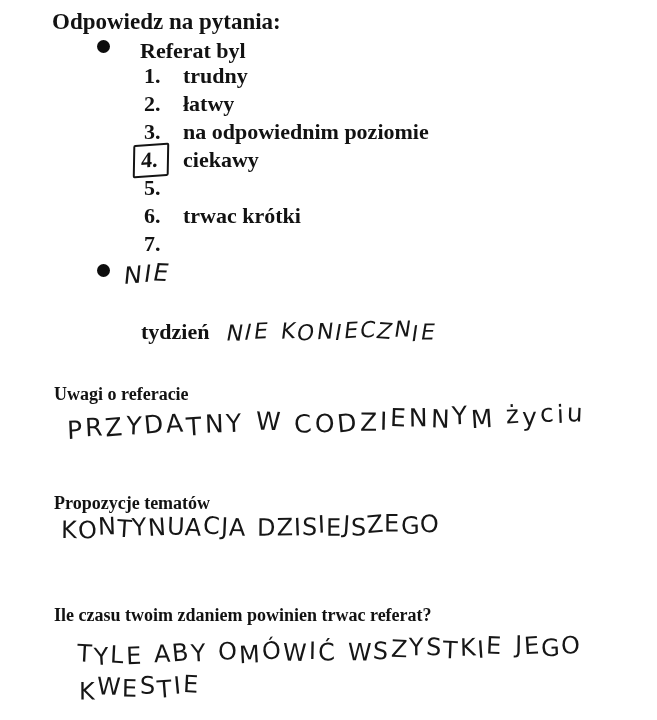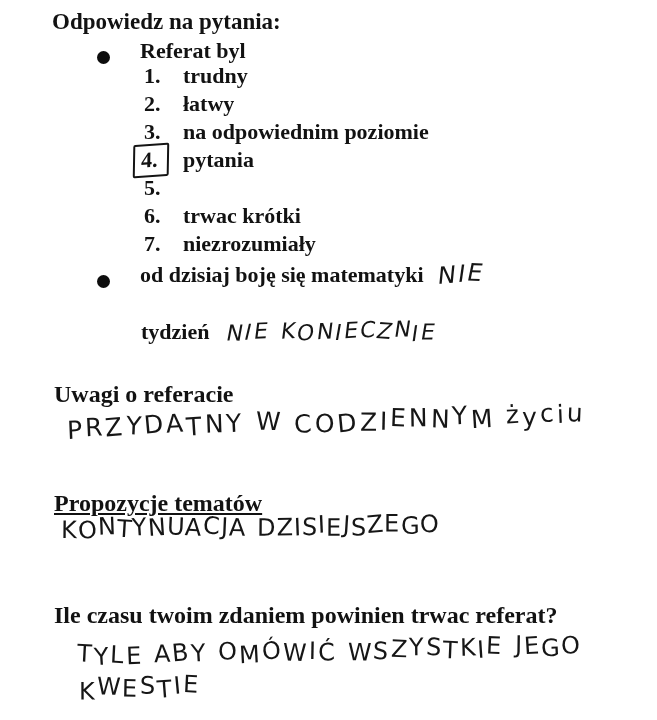--- a/index.html
+++ b/index.html
@@ -9,22 +9,22 @@
     background:#ffffff;
     color:#121212;
     font-family:"Liberation Serif","DejaVu Serif",serif;
     font-weight:700;
     overflow:hidden;
     margin-left:40px;
   }
   .abs{position:absolute;}
   .printed{font-size:22px;line-height:27px;white-space:nowrap;}
   .title{font-size:23px;}
-  .section-label{font-size:24px;}
-  .row{display:flex;align-items:flex-end;}
+  .section-label{font-size:18px;}
+  .row{display:flex;align-items:flex-start;}
   .bullet{
     width:13px;height:13px;border-radius:50%;
     background:#0d0d0d;flex:0 0 13px;
     margin-top:3px;
   }
   .bullet-label{margin-left:30px;}
   .options{left:102px;top:62px;}
   .opt-row{display:flex;align-items:center;height:28px;font-size:22px;}
   .opt-num-cell{width:41px;flex:0 0 41px;}
   .opt-num{display:inline-block;padding:0 2px;}
@@ -73,50 +73,48 @@
     <div class="opt-row">
       <span class="opt-num-cell"><span class="opt-num">2.</span></span>
       <span>łatwy</span>
     </div>
     <div class="opt-row">
       <span class="opt-num-cell"><span class="opt-num">3.</span></span>
       <span>na odpowiednim poziomie</span>
     </div>
     <div class="opt-row">
       <span class="opt-num-cell"><span class="opt-num boxed">4.</span></span>
-      <span>pytania</span>
+      <span>ciekawy</span>
     </div>
     <div class="opt-row">
       <span class="opt-num-cell"><span class="opt-num">5.</span></span>
     </div>
     <div class="opt-row">
       <span class="opt-num-cell"><span class="opt-num">6.</span></span>
       <span>trwac krótki</span>
     </div>
     <div class="opt-row">
       <span class="opt-num-cell"><span class="opt-num">7.</span></span>
-      <span>niezrozumiały</span>
     </div>
   </div>
 
   <div class="abs row printed" style="left:57px;top:261px;">
     <span class="bullet"></span>
-    <span class="bullet-label">od dzisiaj boję się matematyki</span>
     <span class="hw hw-inline slant"><span class="ch" style="transform: rotate(-4.5deg) translateY(1.3px);">N</span><span class="ch" style="transform: rotate(-1.9deg) translateY(-0.1px);">I</span><span class="ch" style="transform: rotate(1.6deg) translateY(-1.3px);">E</span></span>
   </div>
 
 
   <div class="abs row printed" style="left:101px;top:318px;">
     <span>tydzień</span>
     <span class="hw hw-nk slant"><span class="ch" style="transform: rotate(0.6deg) translateY(1.7px);">N</span><span class="ch" style="transform: rotate(3.5deg) translateY(0.8px);">I</span><span class="ch" style="transform: rotate(-2.7deg) translateY(-0.6px);">E</span><span class="ch sp" style="transform: rotate(0.9deg) translateY(-0.7px);">&nbsp;</span><span class="ch" style="transform: rotate(-2.8deg) translateY(-0.6px);">K</span><span class="ch" style="transform: rotate(-3.6deg) translateY(1.2px);">O</span><span class="ch" style="transform: rotate(-2.8deg) translateY(-0.1px);">N</span><span class="ch" style="transform: rotate(0deg) translateY(0.6px);">I</span><span class="ch" style="transform: rotate(-3.3deg) translateY(-1.2px);">E</span><span class="ch" style="transform: rotate(-3.8deg) translateY(-1.9px);">C</span><span class="ch" style="transform: rotate(3.8deg) translateY(-0.3px);">Z</span><span class="ch" style="transform: rotate(-1.3deg) translateY(-2.4px);">N</span><span class="ch" style="transform: rotate(-1.8deg) translateY(2.2px);">I</span><span class="ch" style="transform: rotate(-0.4deg) translateY(0.5px);">E</span></span>
   </div>
 
   <div class="abs printed section-label" style="left:14px;top:381px;">Uwagi o referacie</div>
   <div class="abs hw hw-uwagi" style="left:27px;top:407px;"><span class="ch" style="transform: rotate(-0.9deg) translateY(1.7px);">P</span><span class="ch" style="transform: rotate(-1.2deg) translateY(-0.6px);">R</span><span class="ch" style="transform: rotate(-3.3deg) translateY(-0.3px);">Z</span><span class="ch" style="transform: rotate(4.2deg) translateY(-1px);">Y</span><span class="ch" style="transform: rotate(-3.6deg) translateY(-2.1px);">D</span><span class="ch" style="transform: rotate(-2.7deg) translateY(-2.2px);">A</span><span class="ch" style="transform: rotate(-2.1deg) translateY(1.6px);">T</span><span class="ch" style="transform: rotate(-0.4deg) translateY(-0.8px);">N</span><span class="ch" style="transform: rotate(-1.4deg) translateY(-0.8px);">Y</span><span class="ch sp" style="transform: rotate(-3.9deg) translateY(0.8px);">&nbsp;</span><span class="ch" style="transform: rotate(3.1deg) translateY(-1.7px);">W</span><span class="ch sp" style="transform: rotate(-2.8deg) translateY(-2.1px);">&nbsp;</span><span class="ch" style="transform: rotate(-2.8deg) translateY(1.9px);">C</span><span class="ch" style="transform: rotate(2.3deg) translateY(2.2px);">O</span><span class="ch" style="transform: rotate(-3.8deg) translateY(2.2px);">D</span><span class="ch" style="transform: rotate(1.8deg) translateY(2.1px);">Z</span><span class="ch" style="transform: rotate(2.8deg) translateY(1.5px);">I</span><span class="ch" style="transform: rotate(3.9deg) translateY(-1.7px);">E</span><span class="ch" style="transform: rotate(0.6deg) translateY(-1.2px);">N</span><span class="ch" style="transform: rotate(3.4deg) translateY(0.7px);">N</span><span class="ch" style="transform: rotate(-1deg) translateY(-2.2px);">Y</span><span class="ch" style="transform: rotate(-2deg) translateY(1.8px);">M</span><span class="ch sp" style="transform: rotate(3.3deg) translateY(1px);">&nbsp;</span><span class="ch" style="transform: rotate(-1.8deg) translateY(-1.7px);">ż</span><span class="ch" style="transform: rotate(0.4deg) translateY(1.4px);">y</span><span class="ch" style="transform: rotate(-2.5deg) translateY(-2.2px);">c</span><span class="ch" style="transform: rotate(-0.8deg) translateY(-0.7px);">i</span><span class="ch" style="transform: rotate(4deg) translateY(-1.5px);">u</span></div>
 
-  <div class="abs printed section-label" style="left:14px;top:490px;text-decoration:underline;">Propozycje tematów</div>
+  <div class="abs printed section-label" style="left:14px;top:490px;">Propozycje tematów</div>
   <div class="abs hw hw-prop" style="left:21px;top:513px;"><span class="ch" style="transform: rotate(1.1deg) translateY(1.1px);">K</span><span class="ch" style="transform: rotate(-4.1deg) translateY(1.4px);">O</span><span class="ch" style="transform: rotate(-1.5deg) translateY(-2.2px);">N</span><span class="ch" style="transform: rotate(4.2deg) translateY(0.6px);">T</span><span class="ch" style="transform: rotate(-3.4deg) translateY(-1px);">Y</span><span class="ch" style="transform: rotate(-3.4deg) translateY(-0.6px);">N</span><span class="ch" style="transform: rotate(3.2deg) translateY(-1px);">U</span><span class="ch" style="transform: rotate(3.7deg) translateY(-0.2px);">A</span><span class="ch" style="transform: rotate(3deg) translateY(-1.5px);">C</span><span class="ch" style="transform: rotate(3.1deg) translateY(-0.7px);">J</span><span class="ch" style="transform: rotate(1.5deg) translateY(0.4px);">A</span><span class="ch sp" style="transform: rotate(2.7deg) translateY(-0.5px);">&nbsp;</span><span class="ch" style="transform: rotate(1deg) translateY(0.9px);">D</span><span class="ch" style="transform: rotate(0deg) translateY(0.7px);">Z</span><span class="ch" style="transform: rotate(-1.6deg) translateY(0.8px);">I</span><span class="ch" style="transform: rotate(2.9deg) translateY(0.7px);">S</span><span class="ch" style="transform: rotate(-1.9deg) translateY(-1.6px);">I</span><span class="ch" style="transform: rotate(1deg) translateY(1.8px);">E</span><span class="ch" style="transform: rotate(4.3deg) translateY(-1.1px);">J</span><span class="ch" style="transform: rotate(0.4deg) translateY(1.5px);">S</span><span class="ch" style="transform: rotate(-4.2deg) translateY(-1.3px);">Z</span><span class="ch" style="transform: rotate(0.7deg) translateY(-2px);">E</span><span class="ch" style="transform: rotate(-0.7deg) translateY(0.5px);">G</span><span class="ch" style="transform: rotate(-0.2deg) translateY(-0.9px);">O</span></div>
 
   <div class="abs printed section-label" style="left:14px;top:602px;">Ile czasu twoim zdaniem powinien trwac referat?</div>
   <div class="abs hw hw-czas" style="left:37px;top:637px;"><span class="ch" style="transform: rotate(4.1deg) translateY(-2.4px);">T</span><span class="ch" style="transform: rotate(-2.3deg) translateY(0.9px);">Y</span><span class="ch" style="transform: rotate(4deg) translateY(-0.6px);">L</span><span class="ch" style="transform: rotate(-1.1deg) translateY(0.8px);">E</span><span class="ch sp" style="transform: rotate(2.3deg) translateY(1.5px);">&nbsp;</span><span class="ch" style="transform: rotate(-0.4deg) translateY(-0.6px);">A</span><span class="ch" style="transform: rotate(-4.4deg) translateY(-1.4px);">B</span><span class="ch" style="transform: rotate(-2.5deg) translateY(-0.6px);">Y</span><span class="ch sp" style="transform: rotate(4.2deg) translateY(-2.3px);">&nbsp;</span><span class="ch" style="transform: rotate(-1.9deg) translateY(-1.6px);">O</span><span class="ch" style="transform: rotate(-1.8deg) translateY(2px);">M</span><span class="ch" style="transform: rotate(-4.1deg) translateY(-1.4px);">Ó</span><span class="ch" style="transform: rotate(2.4deg) translateY(1.1px);">W</span><span class="ch" style="transform: rotate(2.3deg) translateY(-0.2px);">I</span><span class="ch" style="transform: rotate(-1.2deg) translateY(1.4px);">Ć</span><span class="ch sp" style="transform: rotate(3.7deg) translateY(1.5px);">&nbsp;</span><span class="ch" style="transform: rotate(2deg) translateY(2px);">W</span><span class="ch" style="transform: rotate(4deg) translateY(1.2px);">S</span><span class="ch" style="transform: rotate(3.5deg) translateY(-0.3px);">Z</span><span class="ch" style="transform: rotate(0.4deg) translateY(-2px);">Y</span><span class="ch" style="transform: rotate(4.2deg) translateY(-1.7px);">S</span><span class="ch" style="transform: rotate(3.6deg) translateY(1.9px);">T</span><span class="ch" style="transform: rotate(-0.3deg) translateY(-0.6px);">K</span><span class="ch" style="transform: rotate(-2.6deg) translateY(1.9px);">I</span><span class="ch" style="transform: rotate(3.8deg) translateY(-1.7px);">E</span><span class="ch sp" style="transform: rotate(-2.1deg) translateY(0px);">&nbsp;</span><span class="ch" style="transform: rotate(1.9deg) translateY(-2.1px);">J</span><span class="ch" style="transform: rotate(-2.4deg) translateY(-1px);">E</span><span class="ch" style="transform: rotate(-1.6deg) translateY(1.7px);">G</span><span class="ch" style="transform: rotate(-2deg) translateY(-0.6px);">O</span></div>
   <div class="abs hw hw-czas" style="left:39px;top:674px;"><span class="ch" style="transform: rotate(1deg) translateY(2.5px);">K</span><span class="ch" style="transform: rotate(3deg) translateY(-1.9px);">W</span><span class="ch" style="transform: rotate(2.3deg) translateY(0.4px);">E</span><span class="ch" style="transform: rotate(0.7deg) translateY(-2.2px);">S</span><span class="ch" style="transform: rotate(-3.3deg) translateY(2px);">T</span><span class="ch" style="transform: rotate(-4.2deg) translateY(-1.7px);">I</span><span class="ch" style="transform: rotate(4deg) translateY(-2.4px);">E</span></div>
 
 </div>
 
 </body></html>

